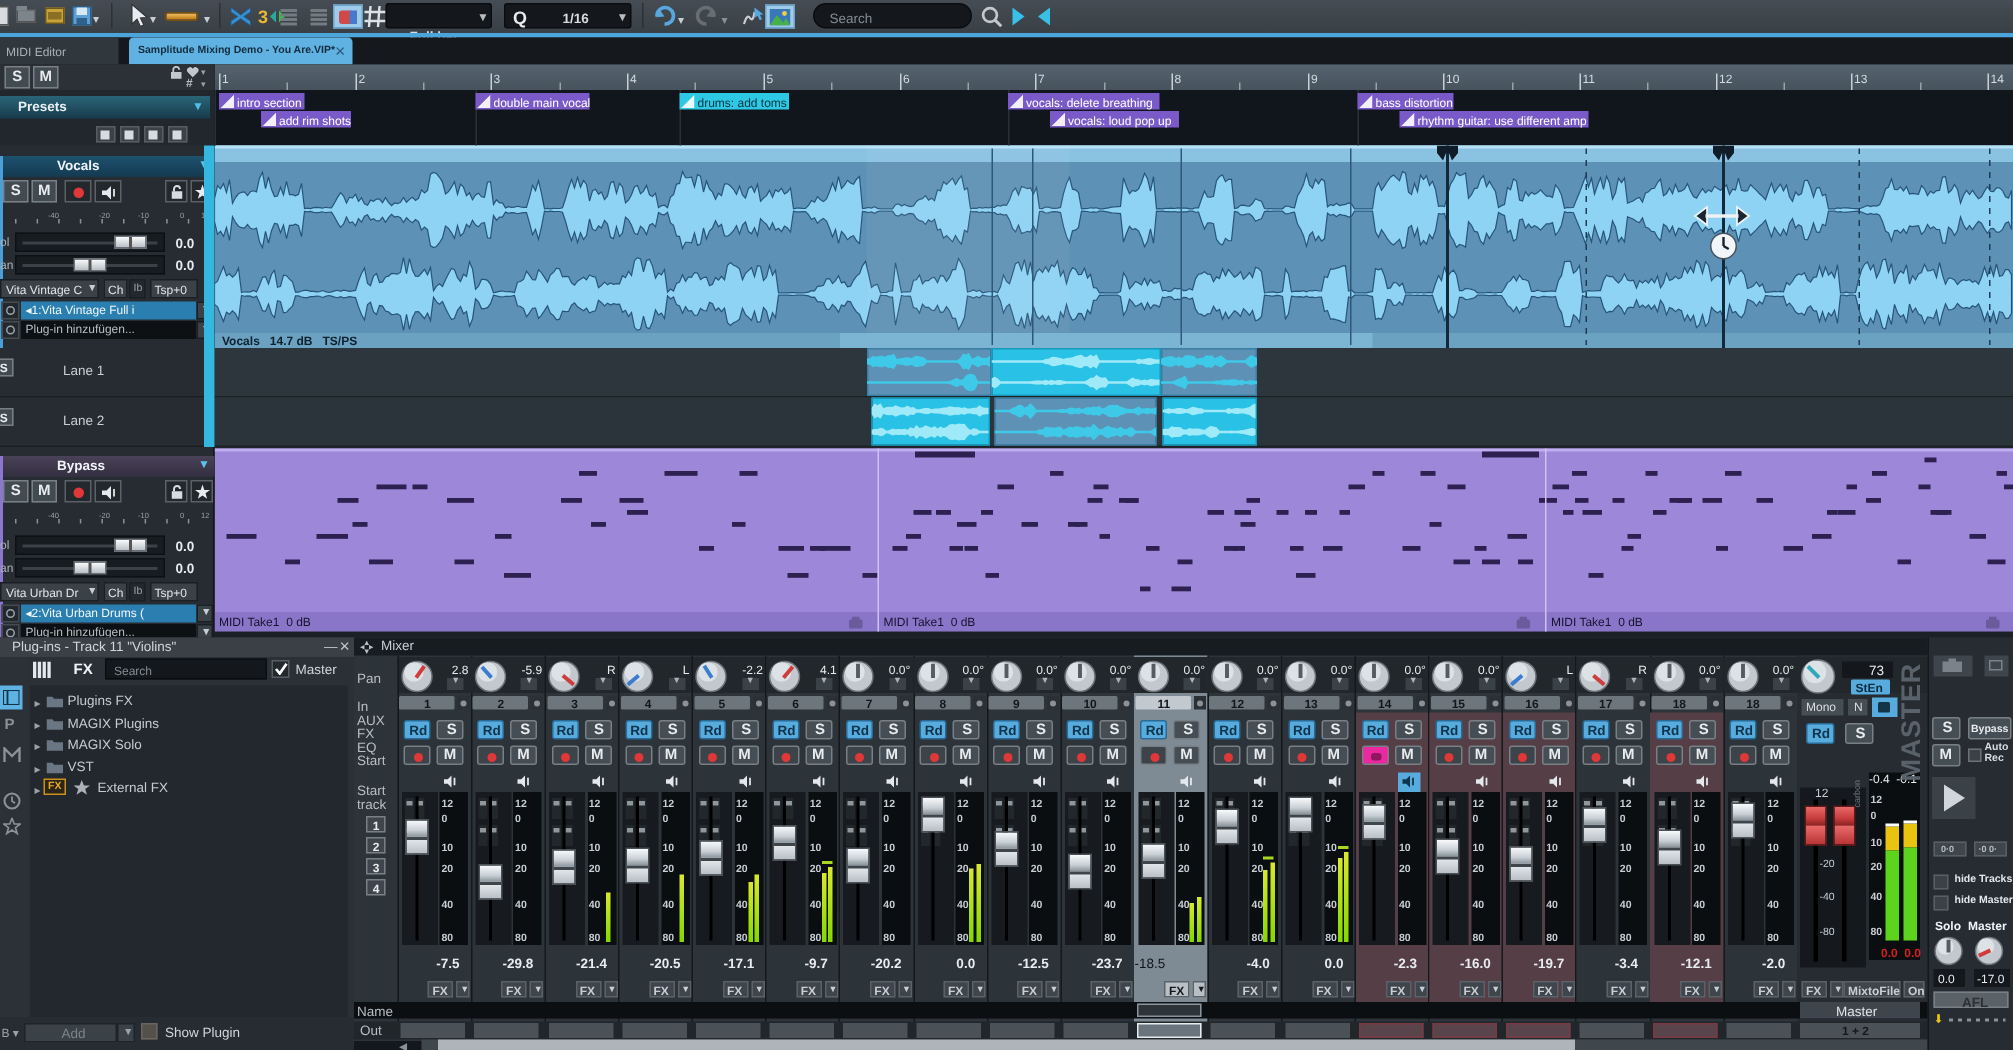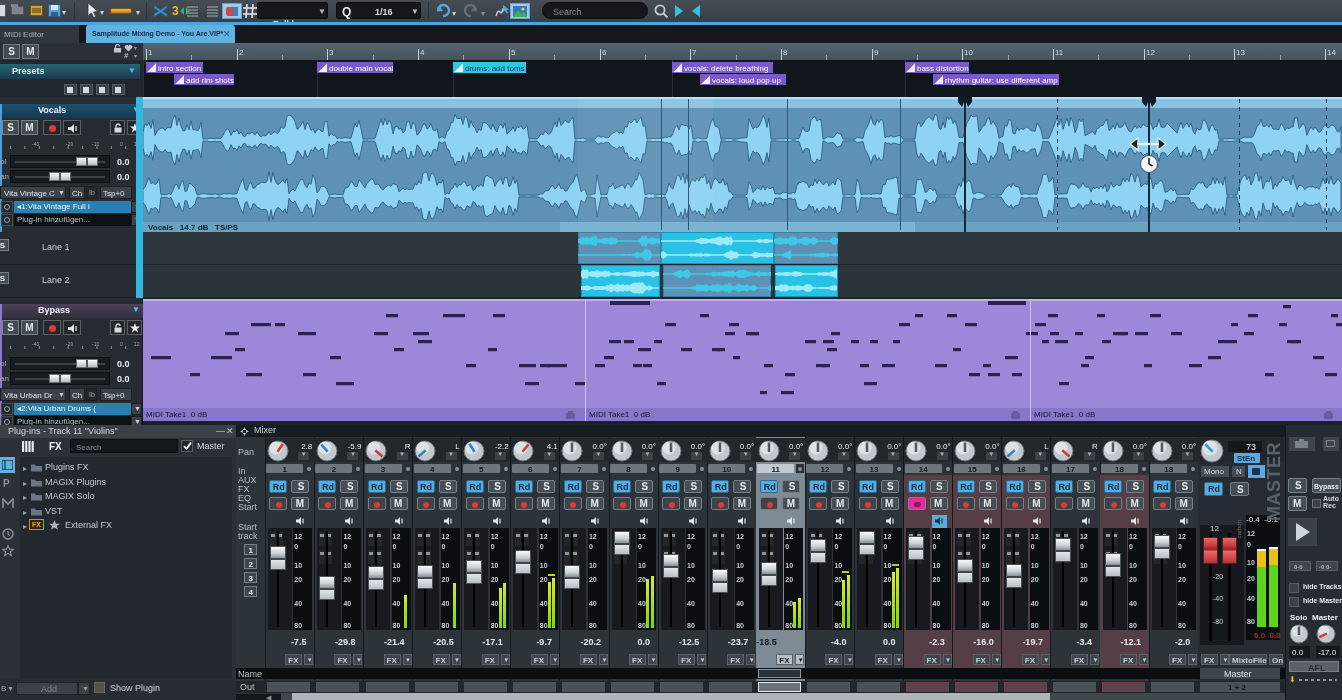--- a/index.html
+++ b/index.html
@@ -2093,21 +2093,21 @@
 <div class="ab t9" style="left:29.3px;top:212px;width:41.1px;text-align:right;color:#e8ecef;font-weight:bold">-7.5</div>
 <div class="ab t9" style="left:78.4px;top:212px;width:41.1px;text-align:right;color:#e8ecef;font-weight:bold">-29.8</div>
 <div class="ab t9" style="left:127.5px;top:212px;width:41.1px;text-align:right;color:#e8ecef;font-weight:bold">-21.4</div>
 <div class="ab t9" style="left:176.6px;top:212px;width:41.1px;text-align:right;color:#e8ecef;font-weight:bold">-20.5</div>
 <div class="ab t9" style="left:225.7px;top:212px;width:41.1px;text-align:right;color:#e8ecef;font-weight:bold">-17.1</div>
 <div class="ab t9" style="left:274.8px;top:212px;width:41.1px;text-align:right;color:#e8ecef;font-weight:bold">-9.7</div>
 <div class="ab t9" style="left:323.9px;top:212px;width:41.1px;text-align:right;color:#e8ecef;font-weight:bold">-20.2</div>
 <div class="ab t9" style="left:373.0px;top:212px;width:41.1px;text-align:right;color:#e8ecef;font-weight:bold">0.0</div>
 <div class="ab t9" style="left:422.1px;top:212px;width:41.1px;text-align:right;color:#e8ecef;font-weight:bold">-12.5</div>
 <div class="ab t9" style="left:471.2px;top:212px;width:41.1px;text-align:right;color:#e8ecef;font-weight:bold">-23.7</div>
-<div class="ab t9" style="left:520.3px;top:212px;width:18px;text-align:right;color:#10141a;font-weight:bold">-18.5</div>
+<div class="ab t9" style="left:520.3px;top:212px;width:18px;text-align:right;color:#10141a;font-weight:normal">-18.5</div>
 <div class="ab t9" style="left:569.4px;top:212px;width:41.1px;text-align:right;color:#e8ecef;font-weight:bold">-4.0</div>
 <div class="ab t9" style="left:618.5px;top:212px;width:41.1px;text-align:right;color:#e8ecef;font-weight:bold">0.0</div>
 <div class="ab t9" style="left:667.6px;top:212px;width:41.1px;text-align:right;color:#e8ecef;font-weight:bold">-2.3</div>
 <div class="ab t9" style="left:716.7px;top:212px;width:41.1px;text-align:right;color:#e8ecef;font-weight:bold">-16.0</div>
 <div class="ab t9" style="left:765.8px;top:212px;width:41.1px;text-align:right;color:#e8ecef;font-weight:bold">-19.7</div>
 <div class="ab t9" style="left:814.9px;top:212px;width:41.1px;text-align:right;color:#e8ecef;font-weight:bold">-3.4</div>
 <div class="ab t9" style="left:864.0px;top:212px;width:41.1px;text-align:right;color:#e8ecef;font-weight:bold">-12.1</div>
 <div class="ab t9" style="left:913.1px;top:212px;width:41.1px;text-align:right;color:#e8ecef;font-weight:bold">-2.0</div>
 <div class="ab" style="left:29px;top:12px;width:1px;height:250px;background:#14181c"></div>
 <div class="ab" style="left:962px;top:12px;width:87px;height:250px;background:#262c31"></div>

